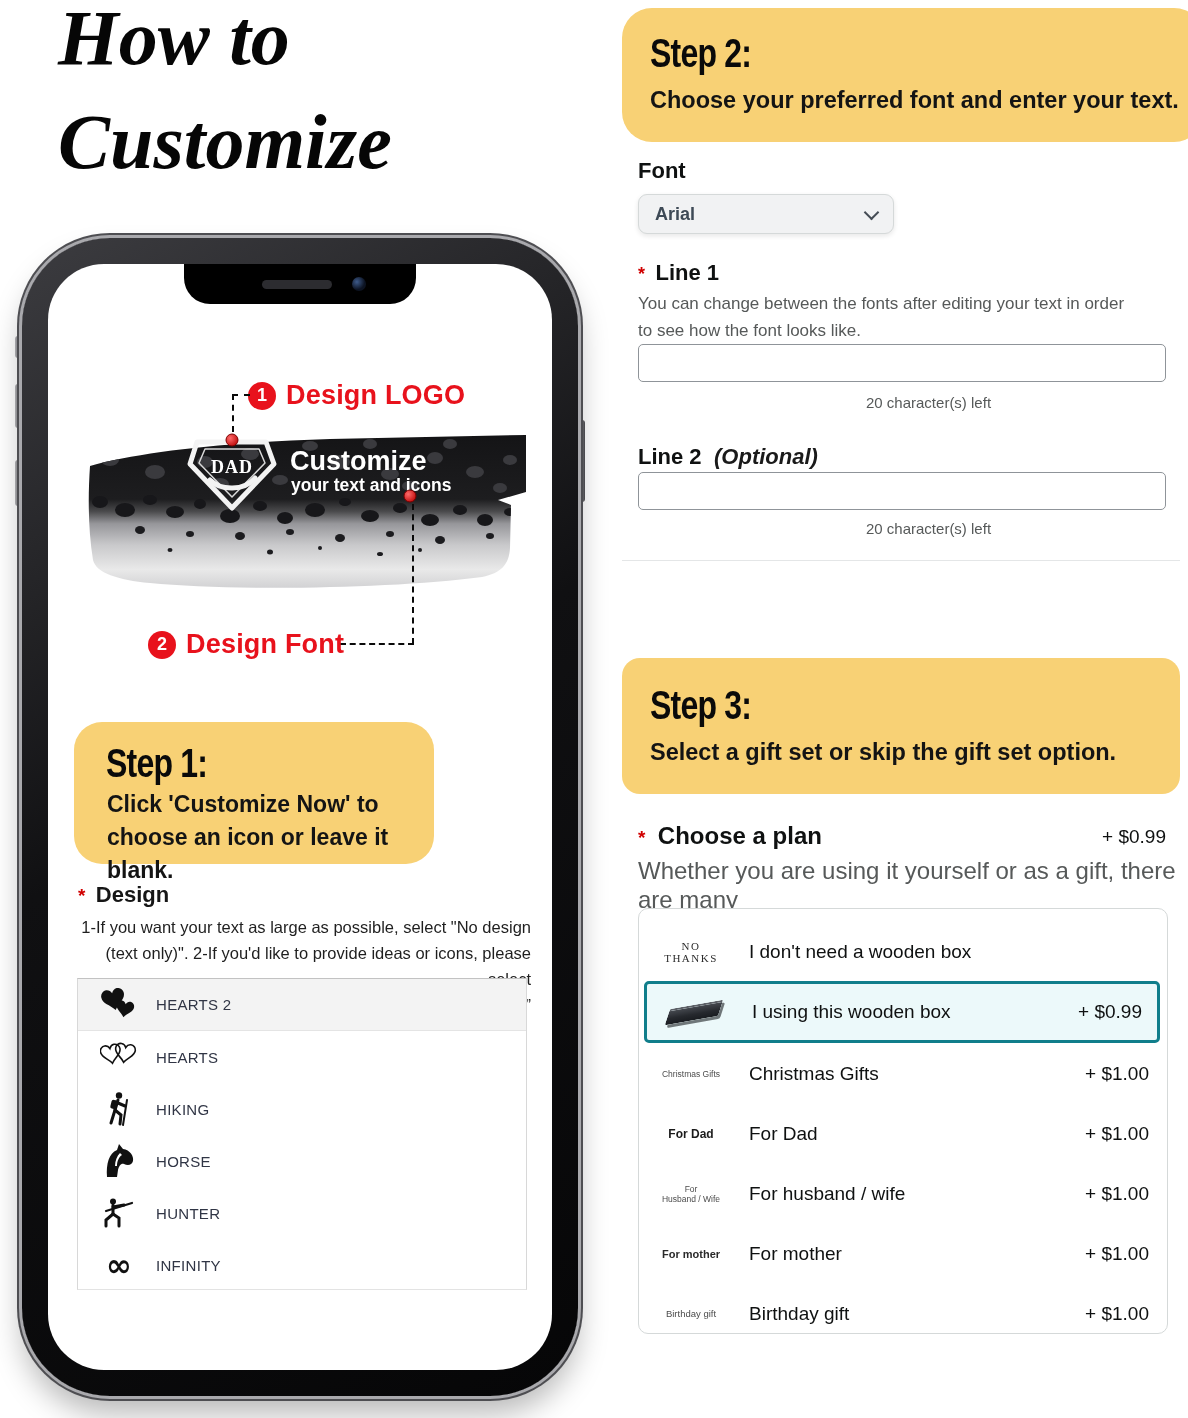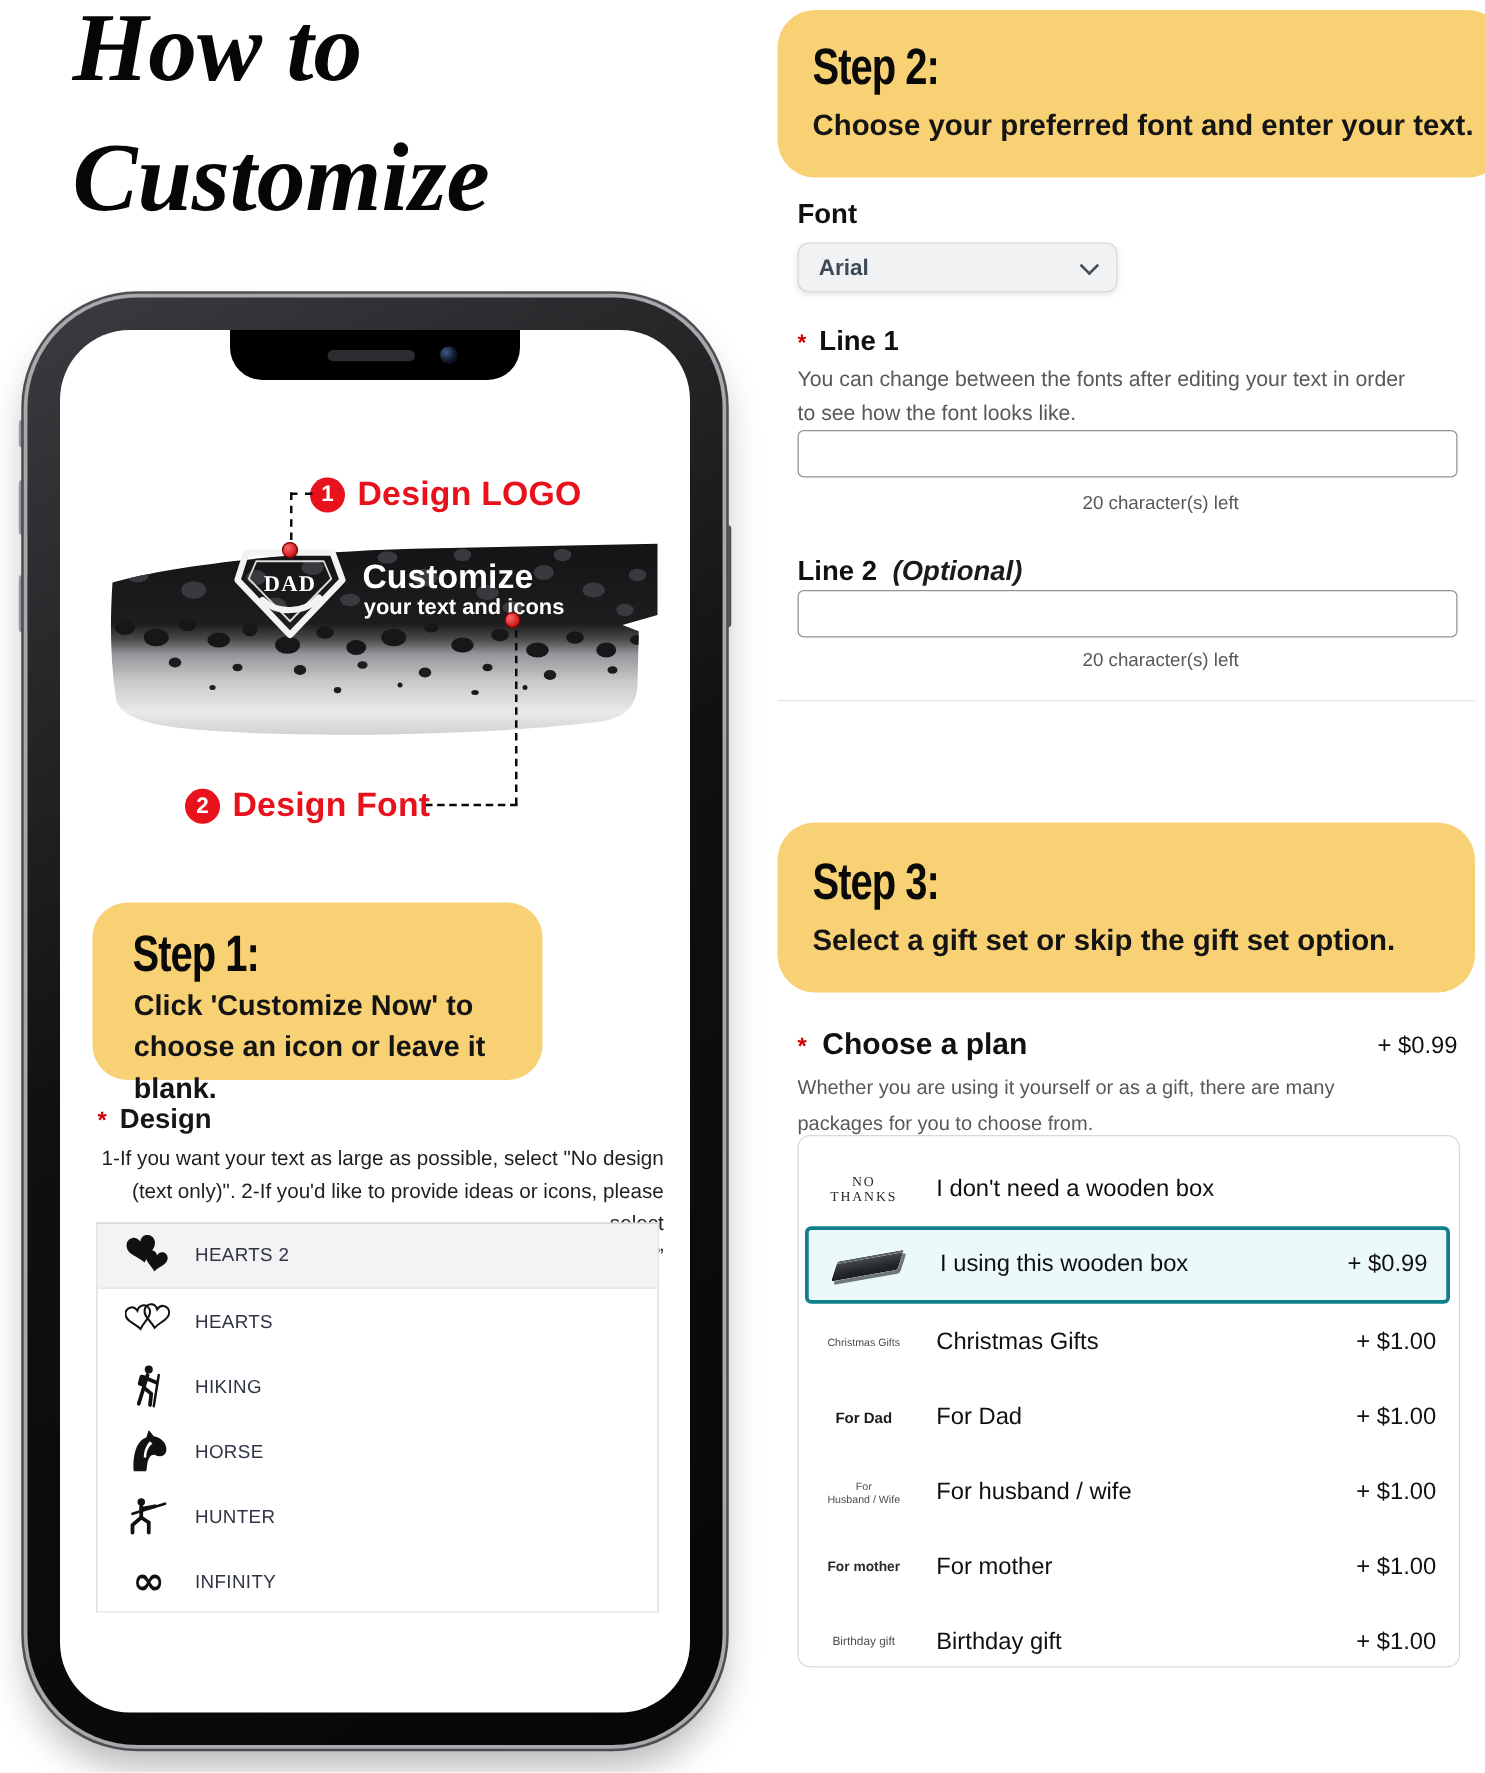--- a/index.html
+++ b/index.html
@@ -337,33 +337,33 @@
 
   <div class="abs" style="left:638px;top:444px;">
     <span class="amz-h">Line 2</span>
     <span style="font-size:22px;font-weight:600;font-style:italic;color:#1a1a1a;margin-left:8px;">(Optional)</span>
   </div>
   <input class="text-input" style="left: 638px; top: 472px; width: 528px;" type="text" value="">
   <div class="counter" style="left:866px;top:520px;width:300px;">20 character(s) left</div>
 
   <div class="divider" style="left:622px;top:560px;width:558px;"></div>
 
-  <div class="yellow-card" style="left:622px;top:658px;width:558px;height:136px;border-radius:30px;">
+  <div class="yellow-card" style="left:622px;top:658px;width:558px;height:136px;border-radius:18px;">
     <div class="abs" style="left:28px;top:24px;">
       <span class="step-title">Step 3:</span>
     </div>
     <div class="abs step-body" style="left:28px;top:78px;font-size:23.5px;">Select a gift set or skip the gift set option.</div>
   </div>
 
   <div class="abs" style="left:638px;top:822px;width:528px;">
     <span class="req" style="font-size:19px;">*</span>
     <span class="amz-h" style="font-size:24px;margin-left:8px;">Choose a plan</span>
     <span style="float:right;font-size:19px;color:#0f1111;margin-top:4px;">+ $0.99</span>
   </div>
-  <div class="abs helper" style="left:638px;top:856px;width:540px;font-size:16px;line-height:29px;">
+  <div class="abs helper" style="left:638px;top:856px;width:540px;font-size:24px;line-height:29px;">
     <div>Whether you are using it yourself or as a gift, there are many</div>
     <div>packages for you to choose from.</div>
   </div>
 
   <div class="plan-box">
 
     <div class="plan-row" style="top:16px;">
       <div class="thumb t-serif">
         <div>NO</div>
         <div>THANKS</div>

